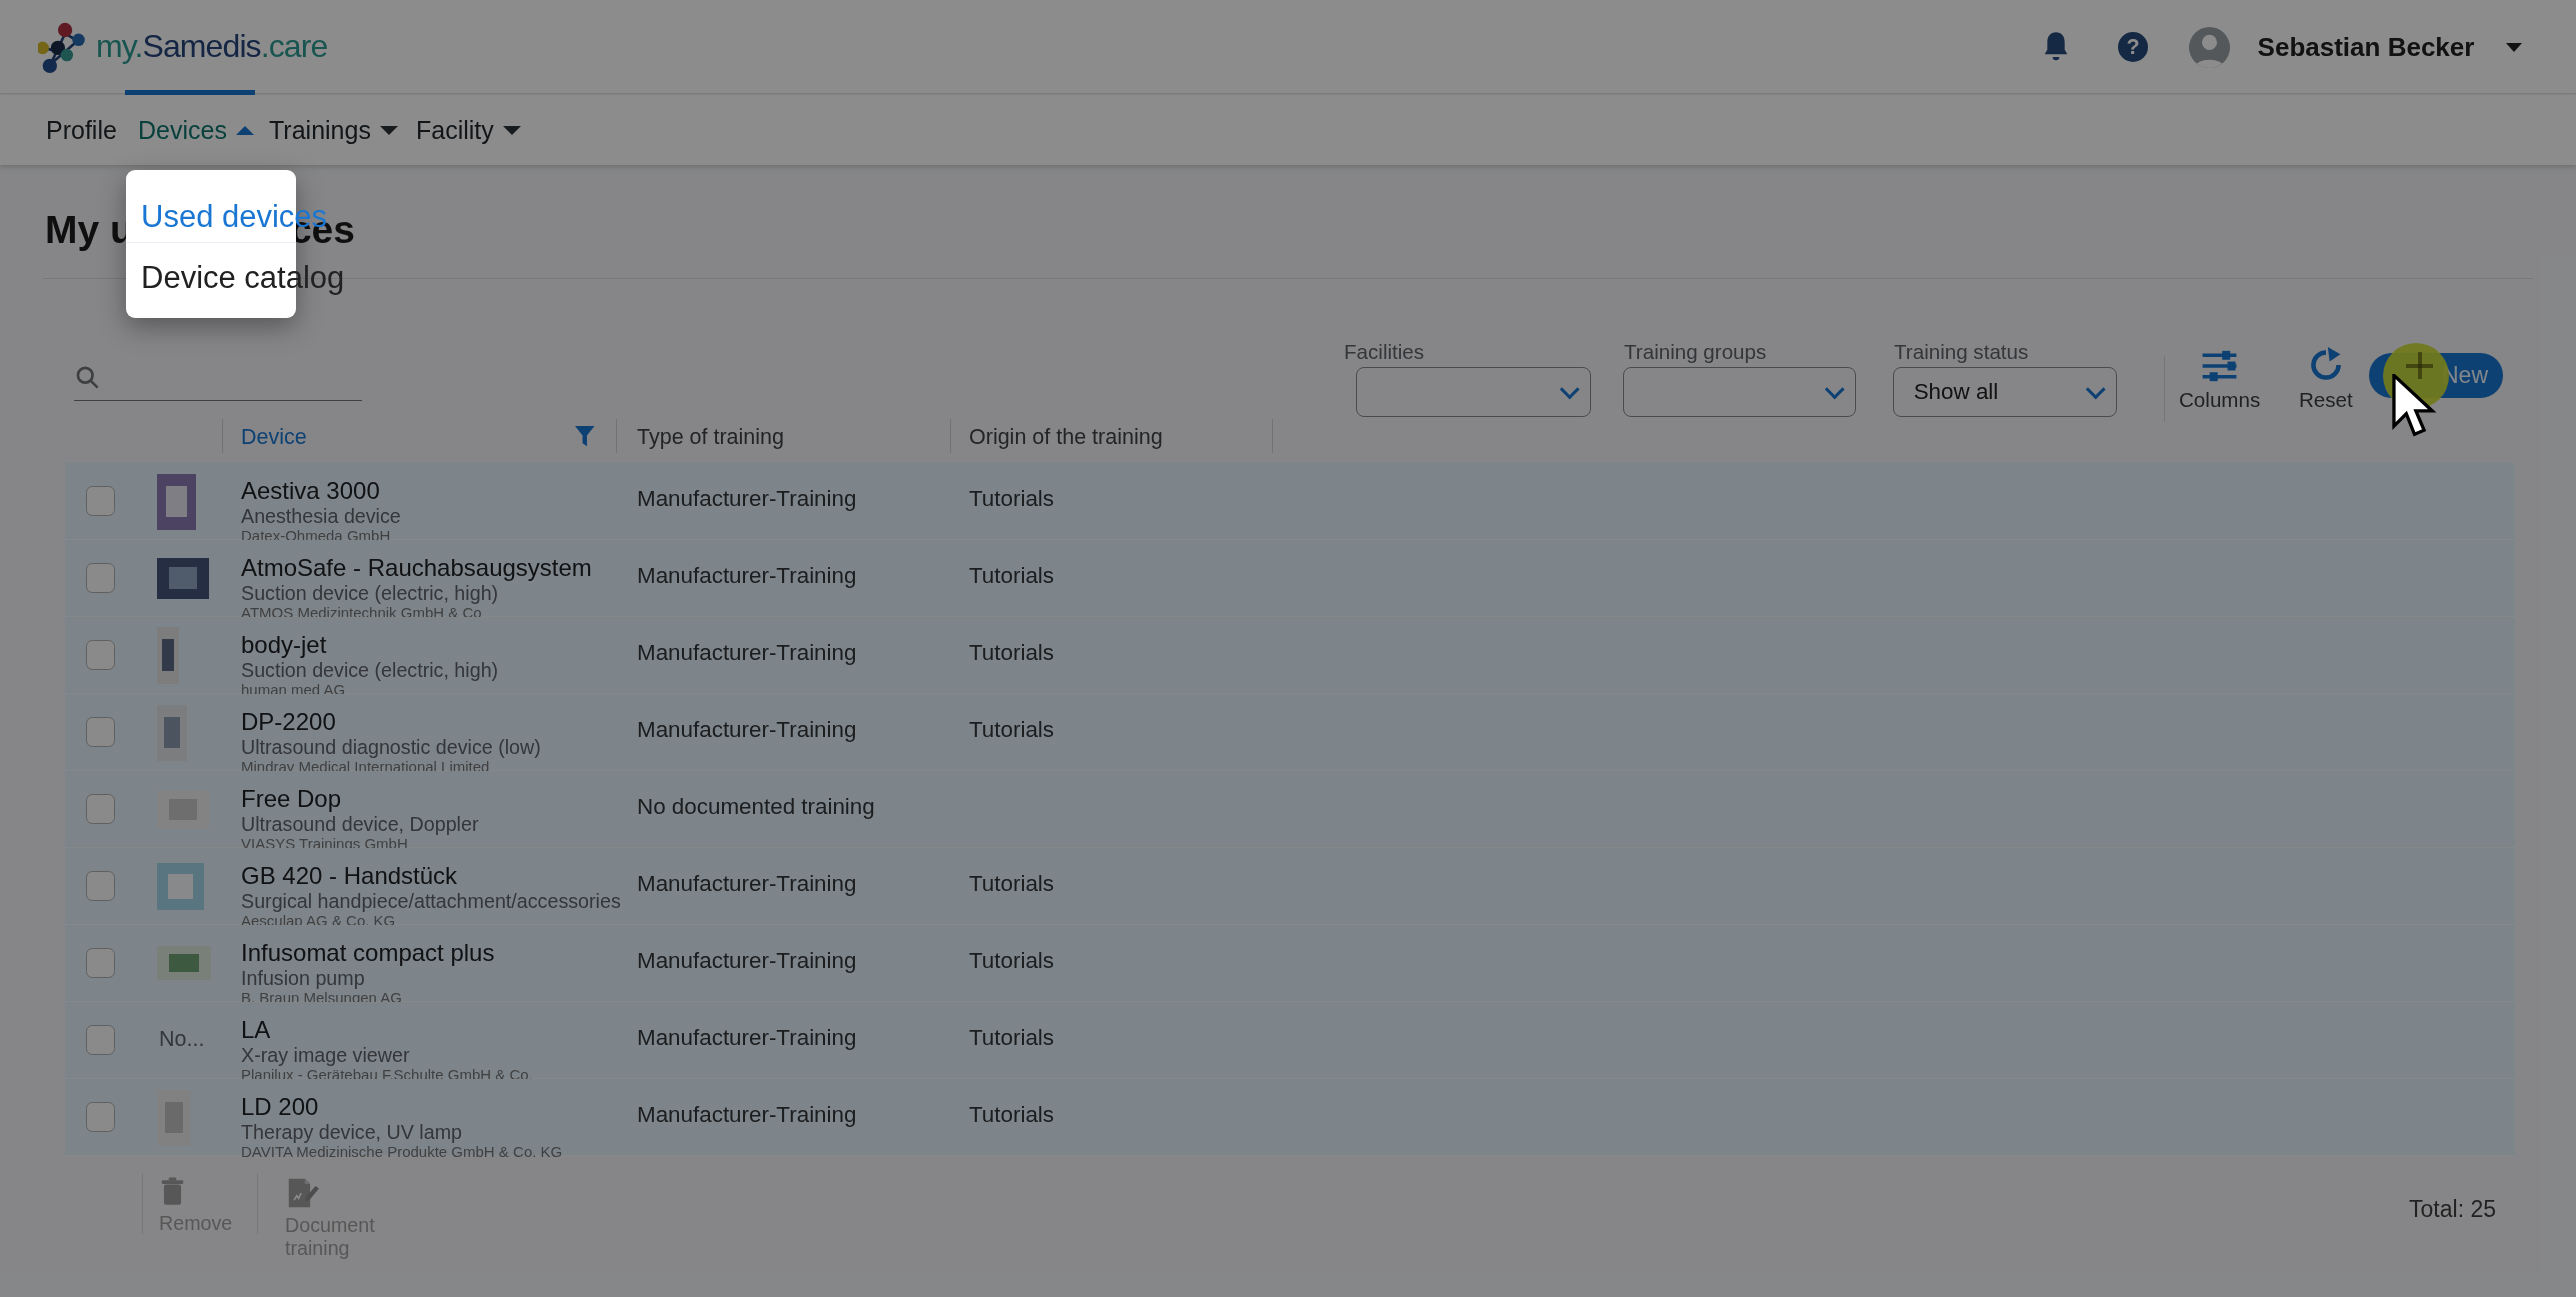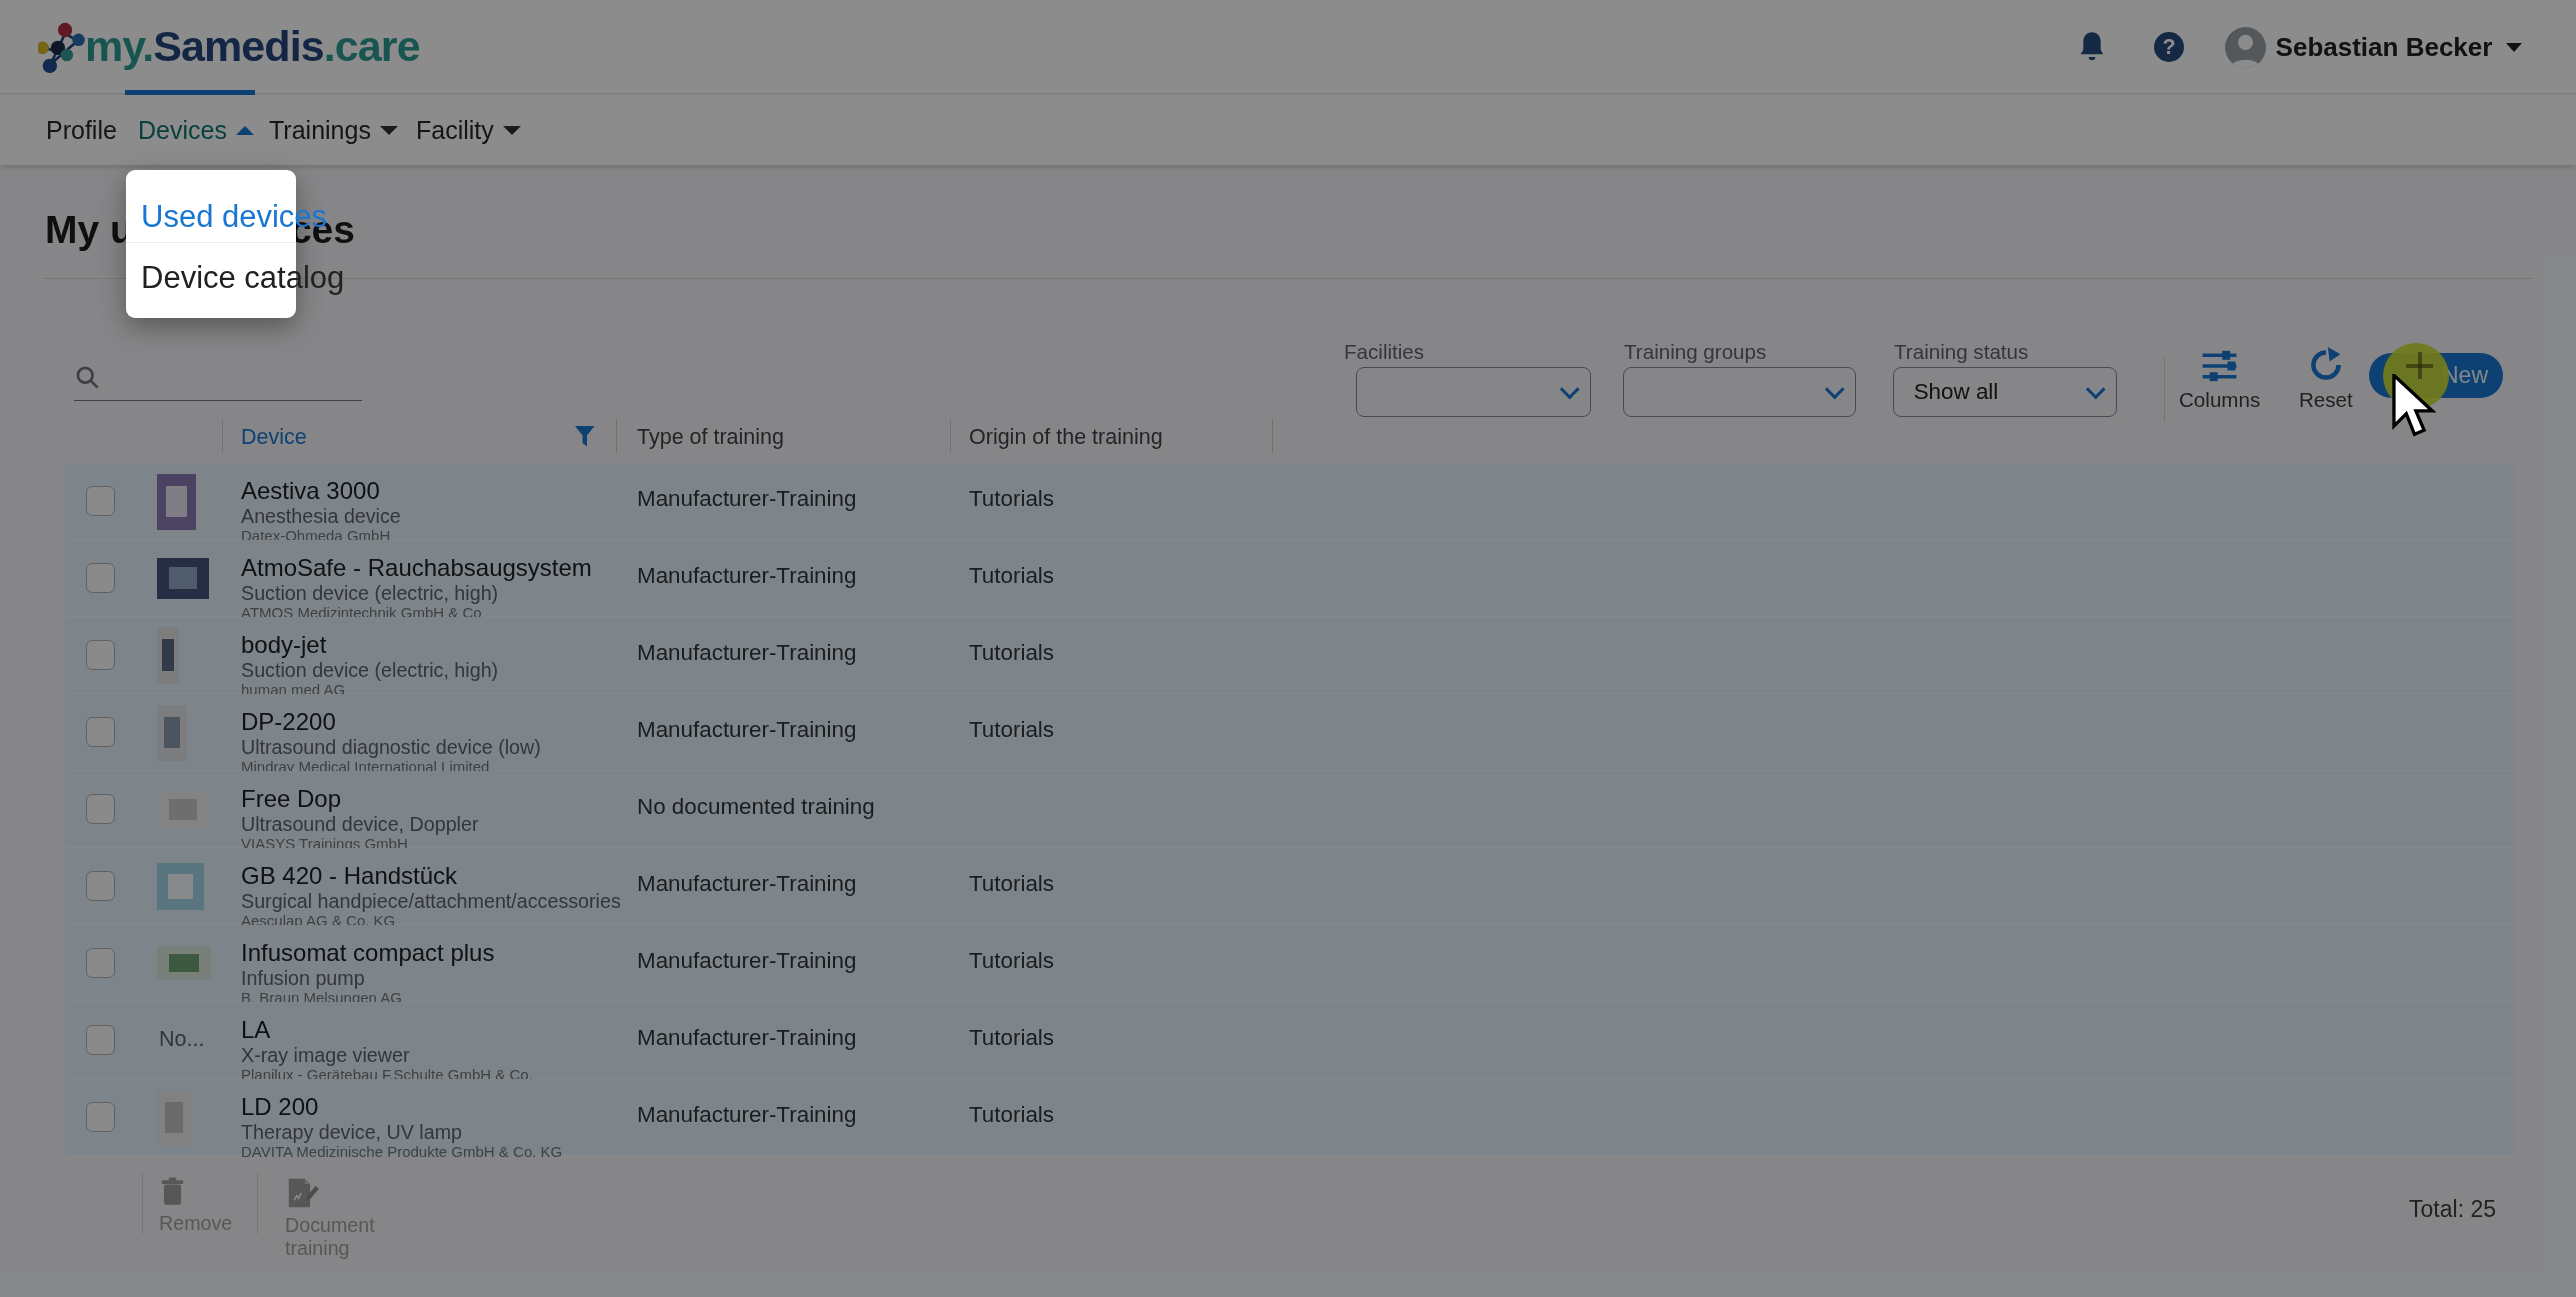--- a/index.html
+++ b/index.html
@@ -7,27 +7,27 @@
   body {
     font-family: "Liberation Sans", sans-serif;
     background:#f4f5f7; position:relative; overflow:hidden;
   }
   .abs { position:absolute; }
 
   
   .topbar { left:0; top:0; width:2576px; height:94px; background:#ffffff; border-bottom:0.9px solid #e2e2e2; z-index:2; }
   .logo-ind { left:125px; top:90px; width:130px; height:5.4px; background:#1976d2; z-index:3; }
   .logo-wrap { left:38px; top:19.7px; height:54px; display:flex; align-items:center; }
-  .logo-text { font-size:43px; font-weight:bold; letter-spacing:-0.9px; margin-left:0; }
+  .logo-text { font-size:32px; font-weight:normal; letter-spacing:-0.9px; margin-left:11px; }
   .teal { color:#2e9c92; } .navy { color:#27467c; }
   .top-right { right:54px; top:0; height:94px; display:flex; align-items:center; gap:34px; position:absolute; }
   .iconbtn { width:43px; height:43px; display:flex; align-items:center; justify-content:center; cursor:pointer; }
   .help-circle { width:30px; height:30px; border-radius:50%; background:#274b7c; color:#fff; font-size:21.5px; font-weight:bold; display:flex; align-items:center; justify-content:center; }
   .avatar { width:41px; height:41px; border-radius:50%; background:#9aa0a6; display:flex; align-items:flex-end; justify-content:center; overflow:hidden; }
-  .user { display:flex; align-items:center; gap:10px; cursor:pointer; }
+  .user { display:flex; align-items:center; gap:28px; cursor:pointer; }
   .user-name { font-size:26px; font-weight:bold; color:#212121; }
   .caret-down-sm { width:0; height:0; border-left:8px solid transparent; border-right:8px solid transparent; border-top:9.8px solid #212121; margin-left:3.6px; }
 
   
   .navbar { left:0; top:95px; width:2576px; height:70px; background:#ffffff; box-shadow:0 2.7px 5.4px rgba(0,0,0,0.18); z-index:2; display:flex; align-items:center; }
   .nav-item { display:flex; align-items:center; gap:9px; font-size:25px; font-weight:500; color:#24292e; cursor:pointer; position:absolute; }
   .nav-item.active { color:#0f766e; }
   .caret-up-blue { width:0; height:0; border-left:9px solid transparent; border-right:9px solid transparent; border-bottom:9.8px solid #1976d2; }
   .caret-down-dark { width:0; height:0; border-left:9px solid transparent; border-right:9px solid transparent; border-top:9.8px solid #2f3337; }
 

